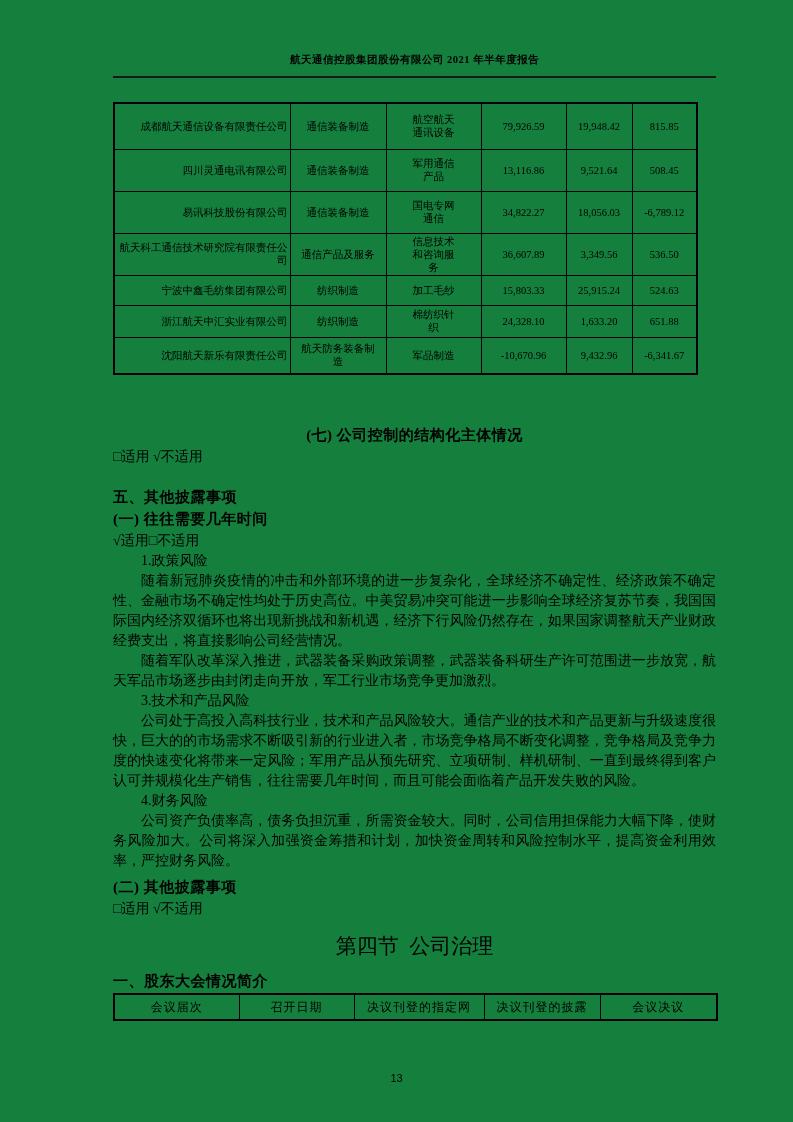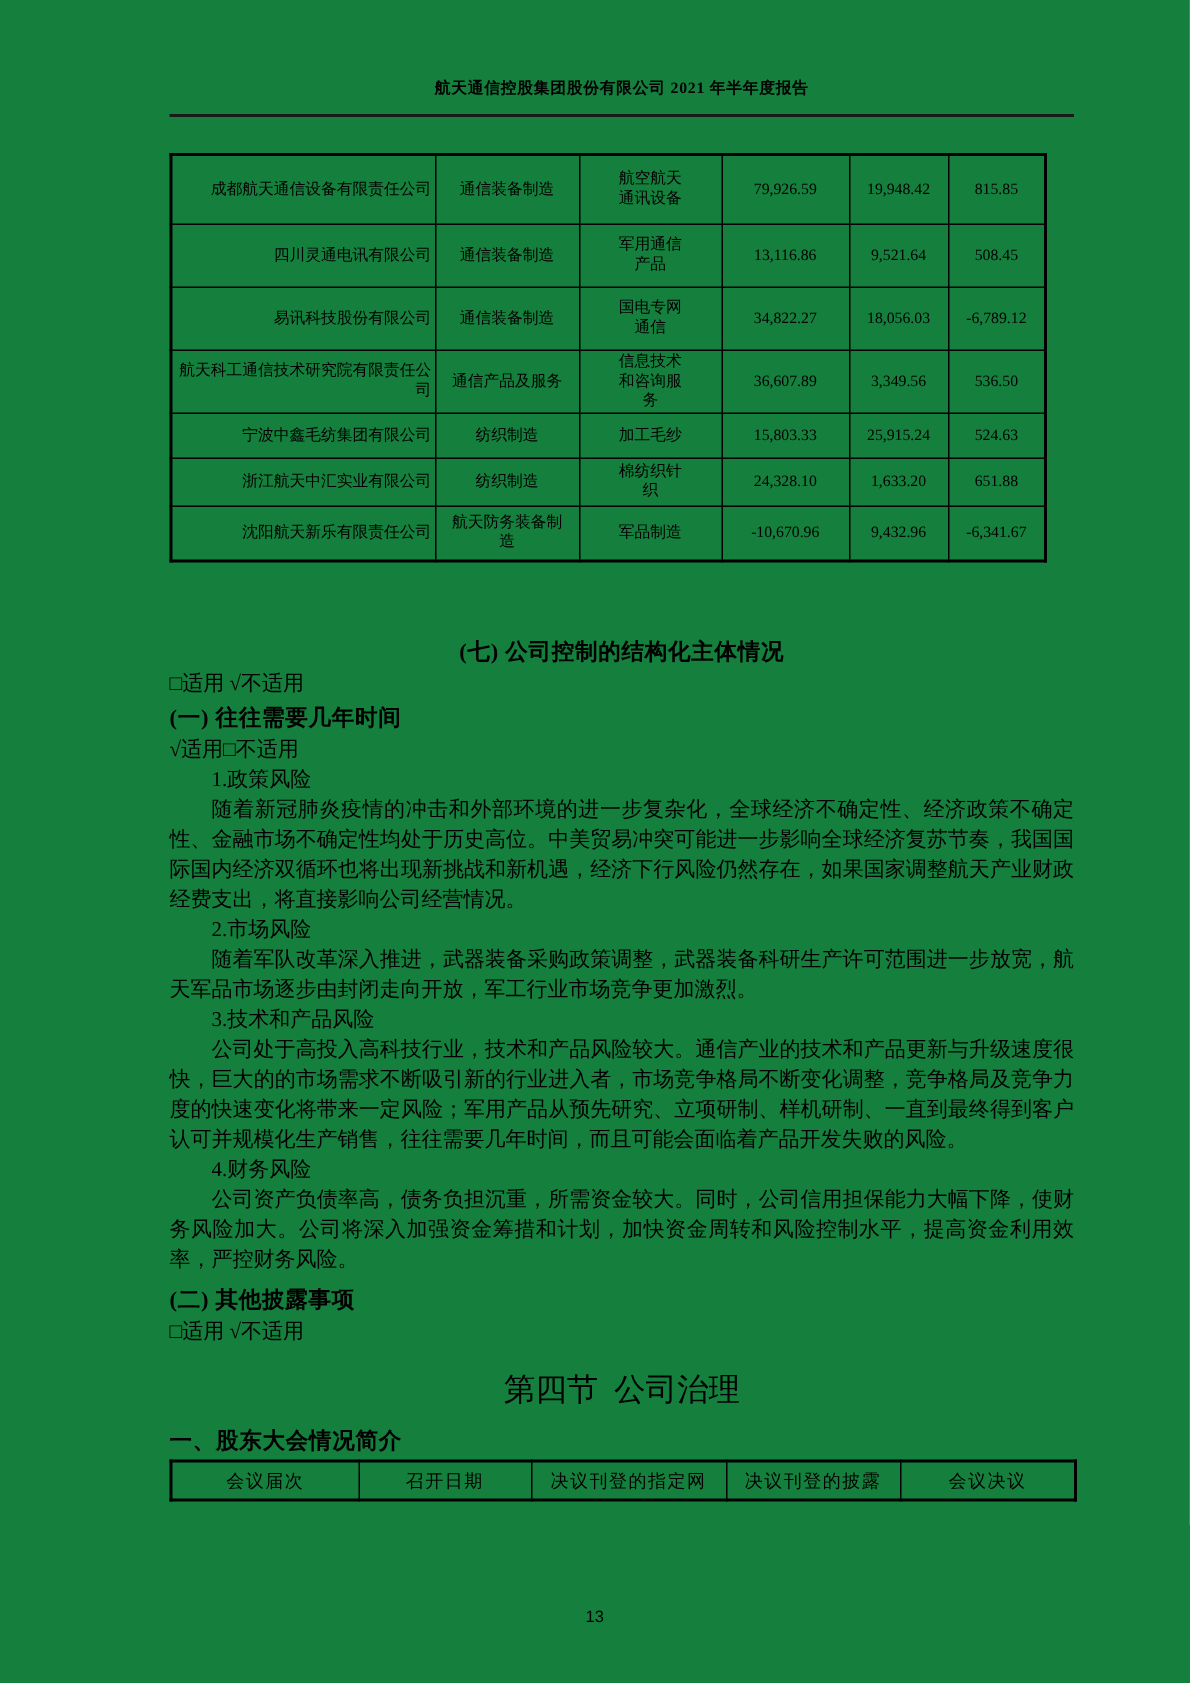--- a/index.html
+++ b/index.html
@@ -123,27 +123,27 @@
           <td class="c-num">-10,670.96</td>
           <td class="c-num">9,432.96</td>
           <td class="c-num">-6,341.67</td>
         </tr>
       </tbody>
     </table>
 
     <div class="h-bold sec7">(七) 公司控制的结构化主体情况</div>
     <div class="applic">□适用 √不适用</div>
 
+    <div class="h-bold sec5">五、其他披露事项</div>
     <div class="h-bold s51">(一) 往往需要几年时间</div>
 
     <div class="risk-block">
       <div class="applic" style="margin-top:0">√适用□不适用</div>
       <div class="risk-title">1.政策风险</div>
       <p class="risk-para">随着新冠肺炎疫情的冲击和外部环境的进一步复杂化，全球经济不确定性、经济政策不确定性、金融市场不确定性均处于历史高位。中美贸易冲突可能进一步影响全球经济复苏节奏，我国国际国内经济双循环也将出现新挑战和新机遇，经济下行风险仍然存在，如果国家调整航天产业财政经费支出，将直接影响公司经营情况。</p>
-      <div class="risk-title">2.市场风险</div>
       <p class="risk-para">随着军队改革深入推进，武器装备采购政策调整，武器装备科研生产许可范围进一步放宽，航天军品市场逐步由封闭走向开放，军工行业市场竞争更加激烈。</p>
       <div class="risk-title">3.技术和产品风险</div>
       <p class="risk-para">公司处于高投入高科技行业，技术和产品风险较大。通信产业的技术和产品更新与升级速度很快，巨大的的市场需求不断吸引新的行业进入者，市场竞争格局不断变化调整，竞争格局及竞争力度的快速变化将带来一定风险；军用产品从预先研究、立项研制、样机研制、一直到最终得到客户认可并规模化生产销售，往往需要几年时间，而且可能会面临着产品开发失败的风险。</p>
       <div class="risk-title">4.财务风险</div>
       <p class="risk-para">公司资产负债率高，债务负担沉重，所需资金较大。同时，公司信用担保能力大幅下降，使财务风险加大。公司将深入加强资金筹措和计划，加快资金周转和风险控制水平，提高资金利用效率，严控财务风险。</p>
     </div>
 
     <div class="h-bold s52">(二) 其他披露事项</div>
     <div class="applic">□适用 √不适用</div>
 

